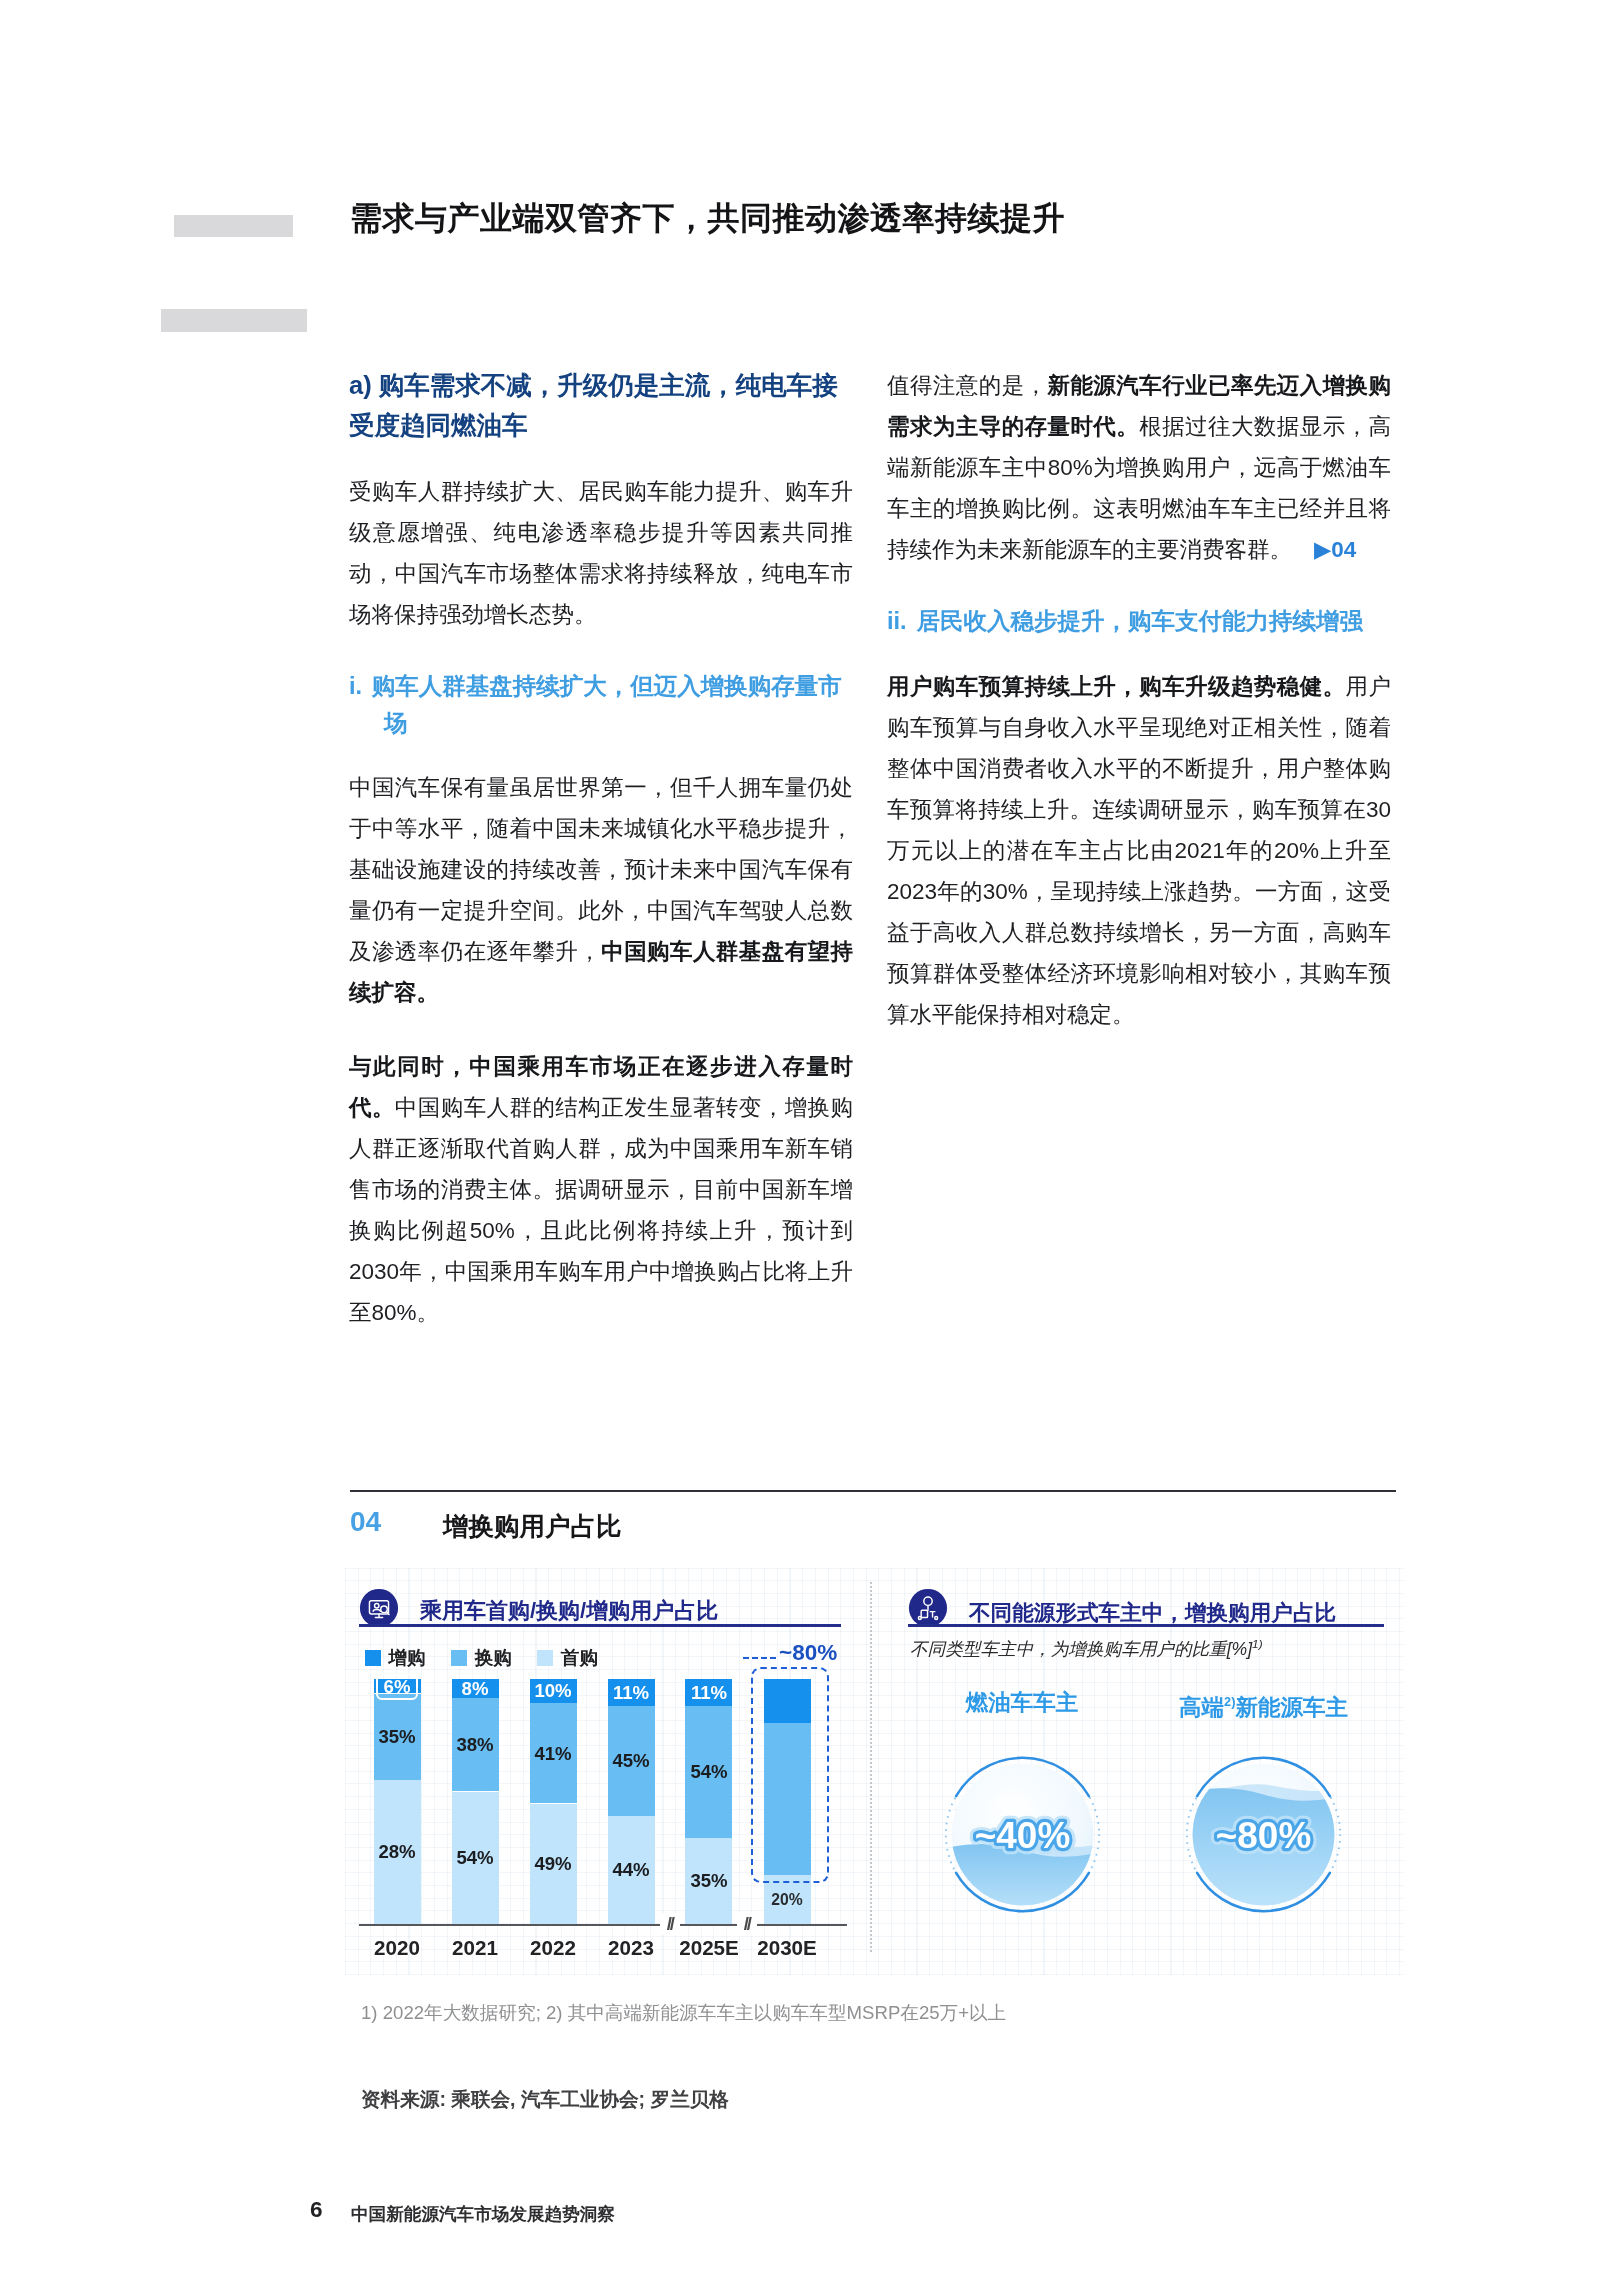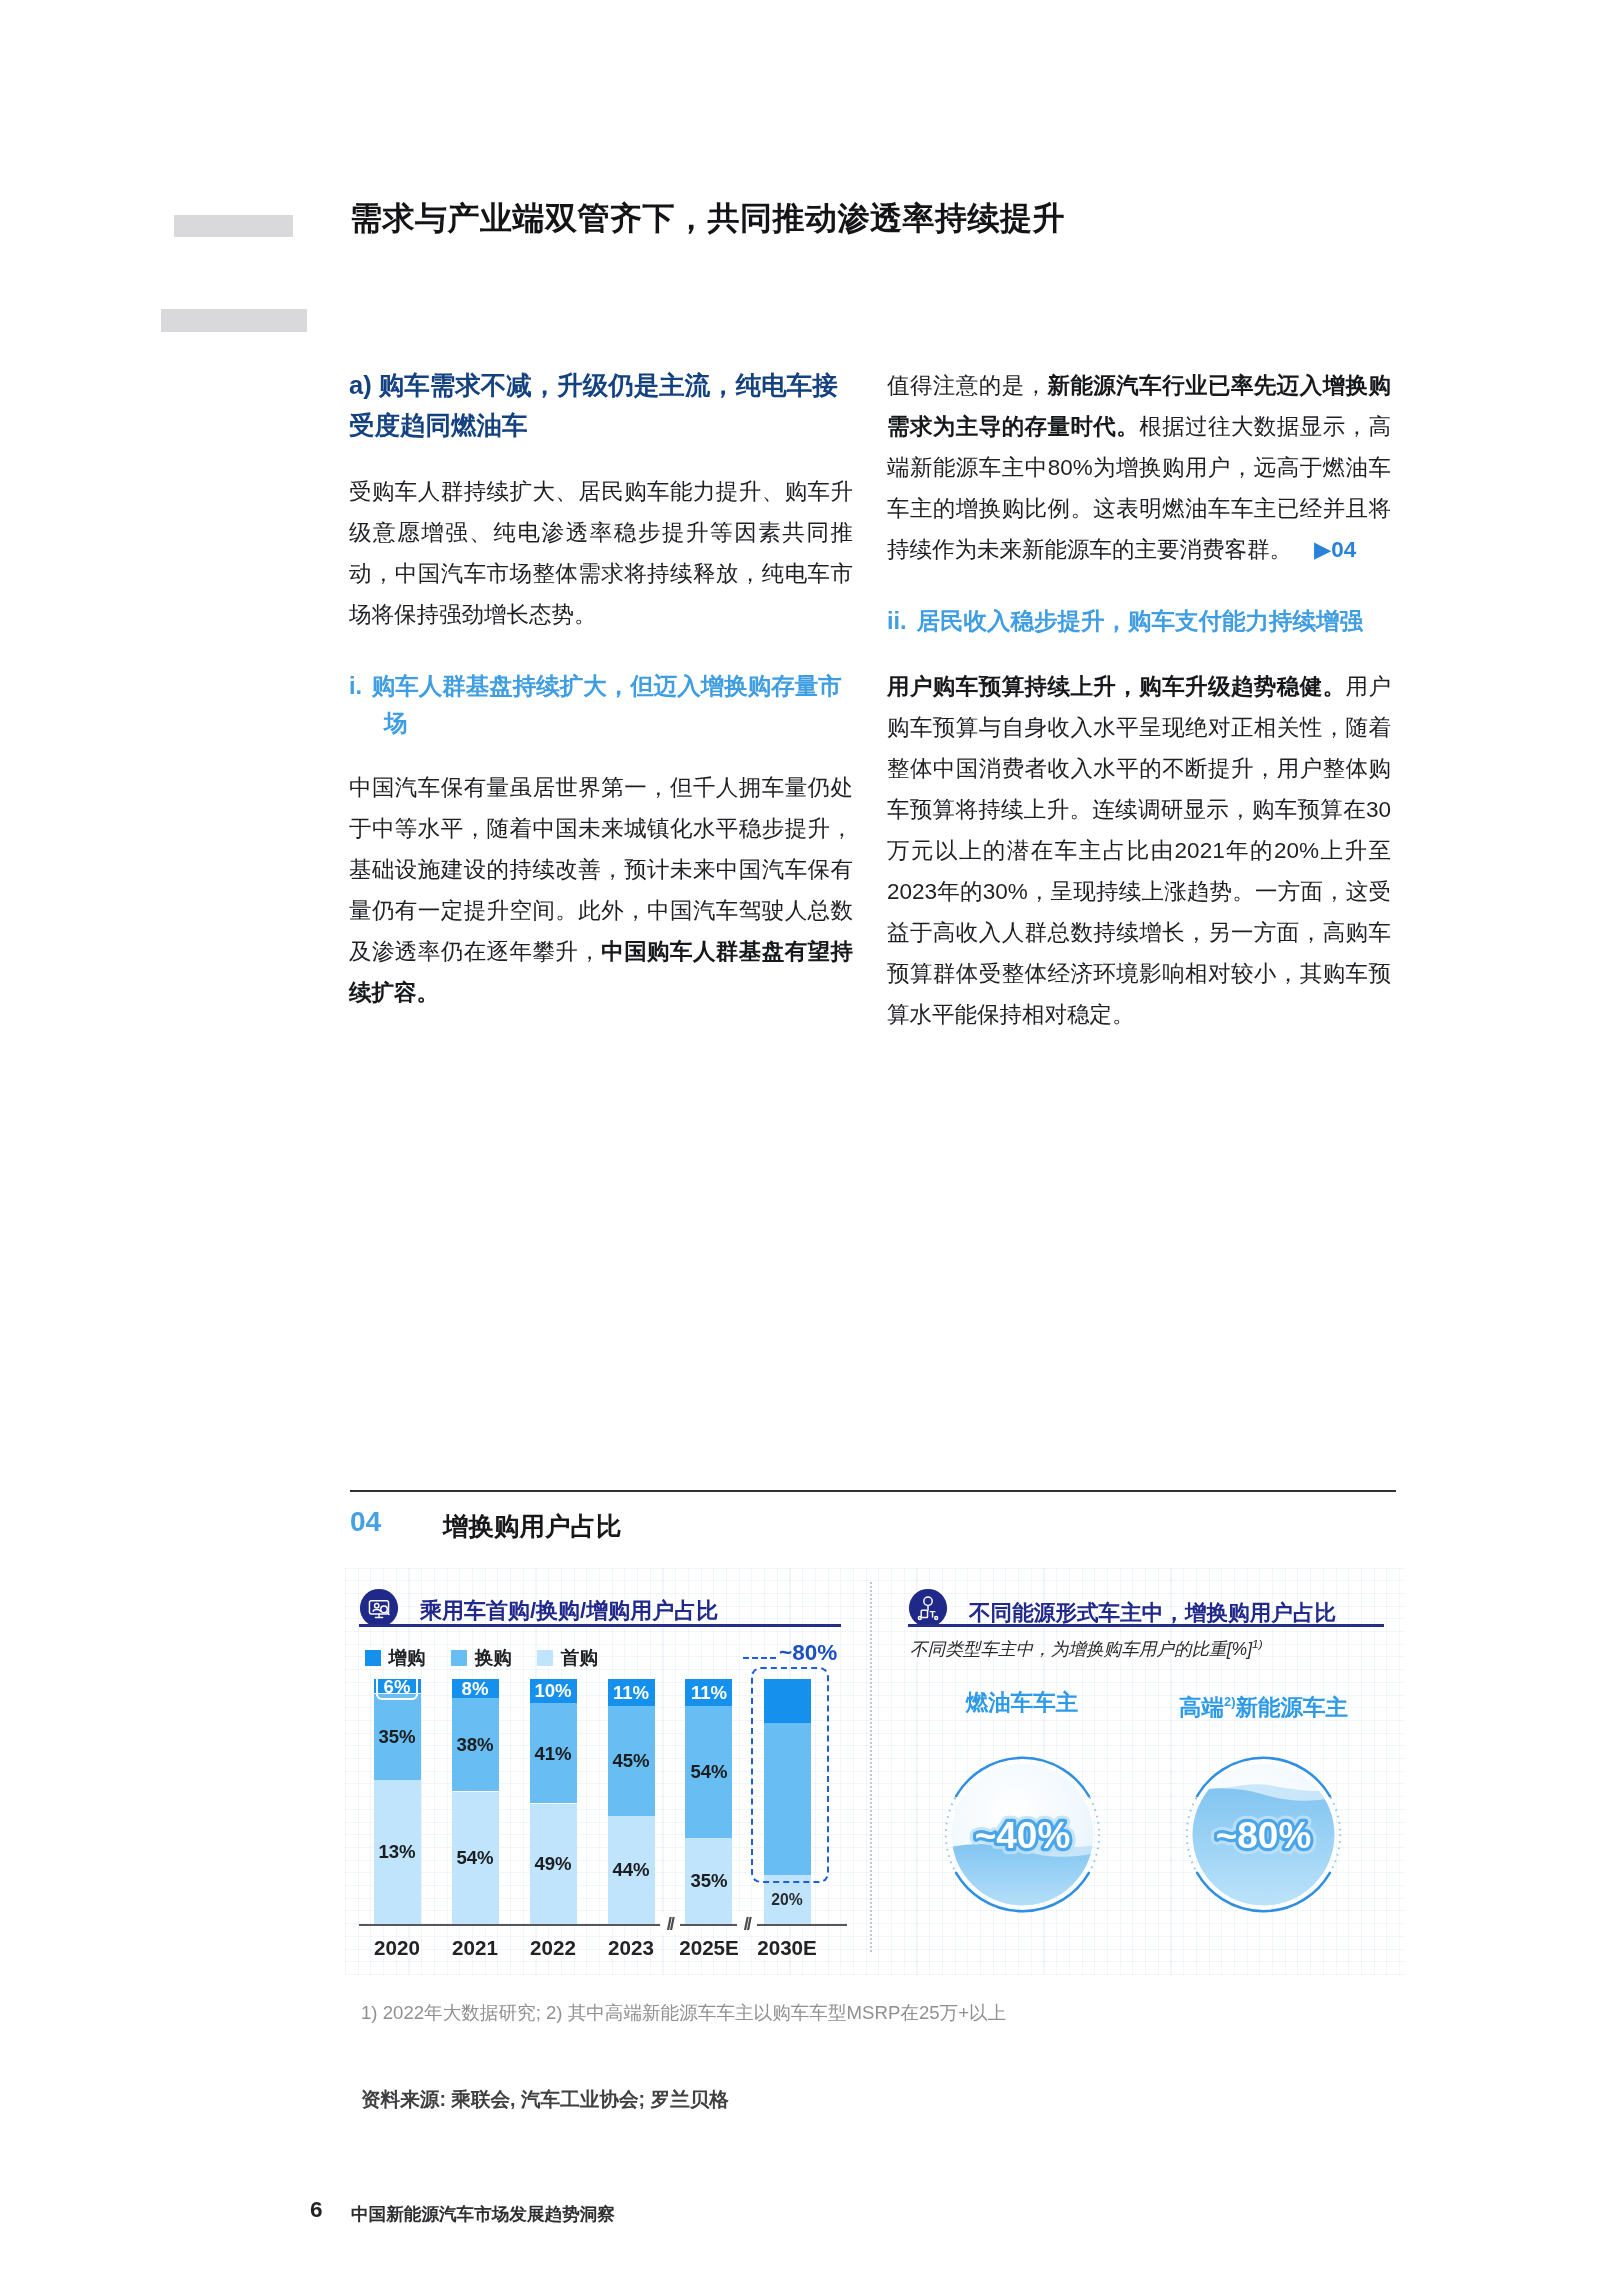--- a/index.html
+++ b/index.html
@@ -101,20 +101,21 @@
   <div class="deco-rect deco-1"></div>
   <div class="deco-rect deco-2"></div>
 
   <h1 class="page-title">需求与产业端双管齐下，共同推动渗透率持续提升</h1>
 
   <div class="col col-left">
     <h3 class="sec-head">a) 购车需求不减，升级仍是主流，纯电车接受度趋同燃油车</h3>
     <p><span>受购车人群持续扩大、居民购车能力提升、购车升级意愿增强、纯电渗透率稳步提升等因素共同推动，中国汽车市场整体需求将持续释放，纯电车市场将保持强劲增长态势。</span></p>
     <h4 class="sub-head"><span class="pfx">i.</span><span>购车人群基盘持续扩大，但迈入增换购存量市场</span></h4>
     <p><span>中国汽车保有量虽居世界第一，但千人拥车量仍处于中等水平，随着中国未来城镇化水平稳步提升，基础设施建设的持续改善，预计未来中国汽车保有量仍有一定提升空间。此外，中国汽车驾驶人总数及渗透率仍在逐年攀升，</span><b>中国购车人群基盘有望持续扩容。</b></p>
+    <p><b>与此同时，中国乘用车市场正在逐步进入存量时代。</b><span>中国购车人群的结构正发生显著转变，增换购人群正逐渐取代首购人群，成为中国乘用车新车销售市场的消费主体。据调研显示，目前中国新车增换购比例超50%，且此比例将持续上升，预计到2030年，中国乘用车购车用户中增换购占比将上升至80%。</span></p>
   </div>
 
   <div class="col col-right">
     <p><span>值得注意的是，</span><b>新能源汽车行业已率先迈入增换购需求为主导的存量时代。</b><span>根据过往大数据显示，高端新能源车主中80%为增换购用户，远高于燃油车车主的增换购比例。这表明燃油车车主已经并且将持续作为未来新能源车的主要消费客群。</span><span class="fig-ref">▶04</span></p>
     <h4 class="sub-head"><span class="pfx">ii.</span><span>居民收入稳步提升，购车支付能力持续增强</span></h4>
     <p><b>用户购车预算持续上升，购车升级趋势稳健。</b><span>用户购车预算与自身收入水平呈现绝对正相关性，随着整体中国消费者收入水平的不断提升，用户整体购车预算将持续上升。连续调研显示，购车预算在30万元以上的潜在车主占比由2021年的20%上升至2023年的30%，呈现持续上涨趋势。一方面，这受益于高收入人群总数持续增长，另一方面，高购车预算群体受整体经济环境影响相对较小，其购车预算水平能保持相对稳定。</span></p>
   </div>
 
   <div class="exhibit-rule"></div>
   <div class="exhibit-num">04</div>
@@ -144,21 +145,21 @@
         <span class="lg-sw" style="background: rgb(104, 190, 243);"></span>
         <span class="lg-tx">换购</span>
       </div>
       <div class="lg-item">
         <span class="lg-sw" style="background: rgb(191, 228, 251);"></span>
         <span class="lg-tx">首购</span>
       </div>
     </div>
   <div class="plot">
       <div class="seg" style="left: 14.7px; top: 108px; width: 47px; height: 145px; background: rgb(191, 228, 251);"></div>
-      <div class="seg-label" style="left: -1px; top: 167px; width: 78px;">13%</div>
+      <div class="seg-label" style="left: -1px; top: 167px; width: 78px;">28%</div>
       <div class="seg" style="left: 14.7px; top: 22.5px; width: 47px; height: 86px; background: rgb(104, 190, 243);"></div>
       <div class="seg-label" style="left: -1px; top: 52px; width: 78px;">35%</div>
       <div class="seg" style="left: 14.7px; top: 7.8px; width: 47px; height: 14.7px; background: rgb(21, 144, 236);"></div>
       <div class="seg-label white boxed" style="left: -1px; top: 1.5px; width: 78px;"><span>6%</span></div>
       <div class="year-label" style="left: -1px; top: 265px; width: 78px;">2020</div>
       <div class="seg" style="left: 93px; top: 121px; width: 47px; height: 132px; background: rgb(191, 228, 251);"></div>
       <div class="seg-label" style="left: 77px; top: 173px; width: 78px;">54%</div>
       <div class="seg" style="left: 93px; top: 27.4px; width: 47px; height: 93px; background: rgb(104, 190, 243);"></div>
       <div class="seg-label" style="left: 77px; top: 60px; width: 78px;">38%</div>
       <div class="seg" style="left: 93px; top: 7.8px; width: 47px; height: 19.6px; background: rgb(21, 144, 236);"></div>

